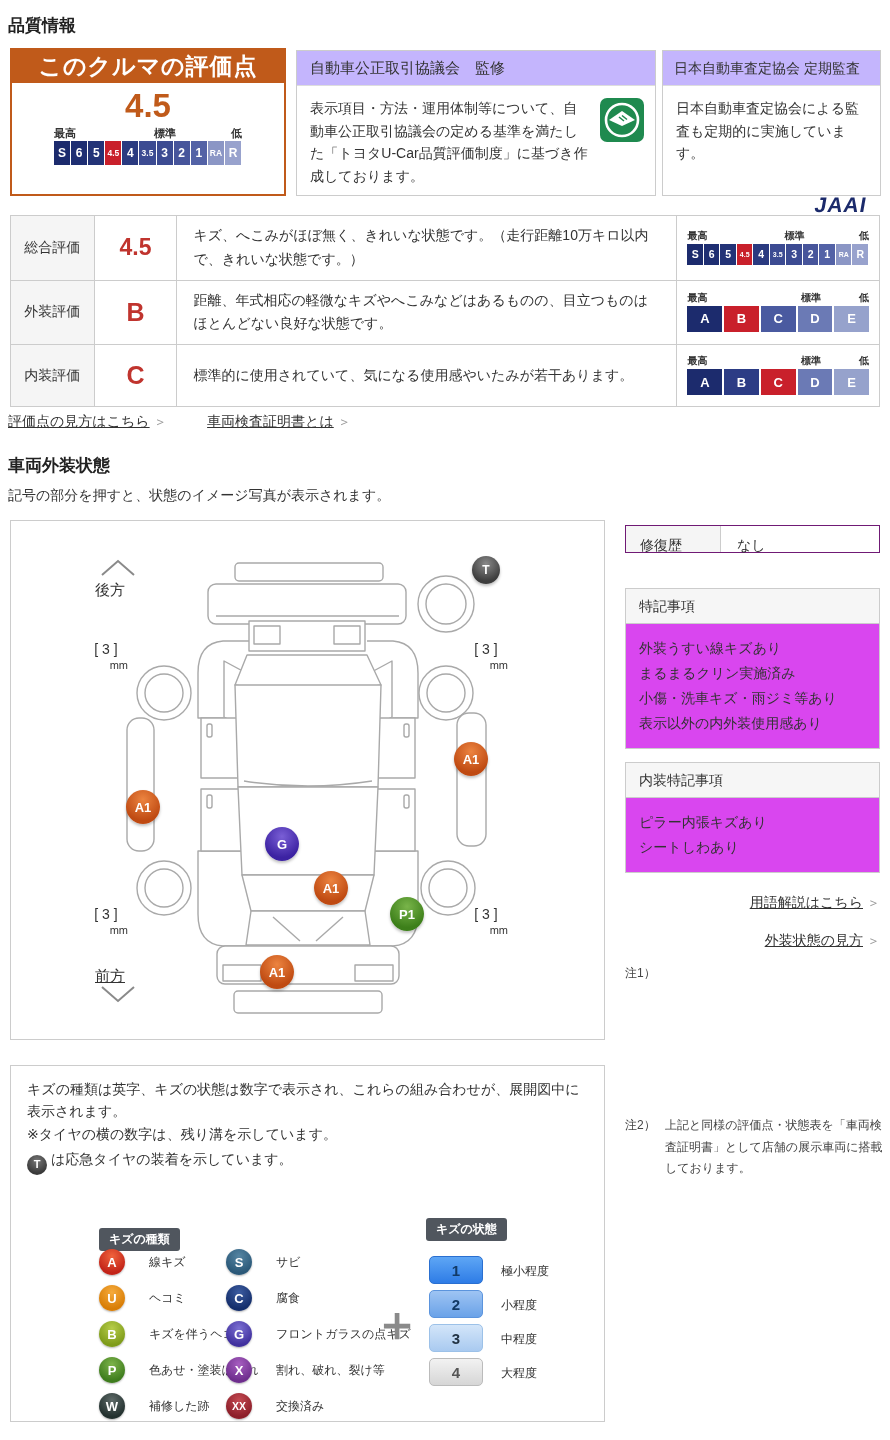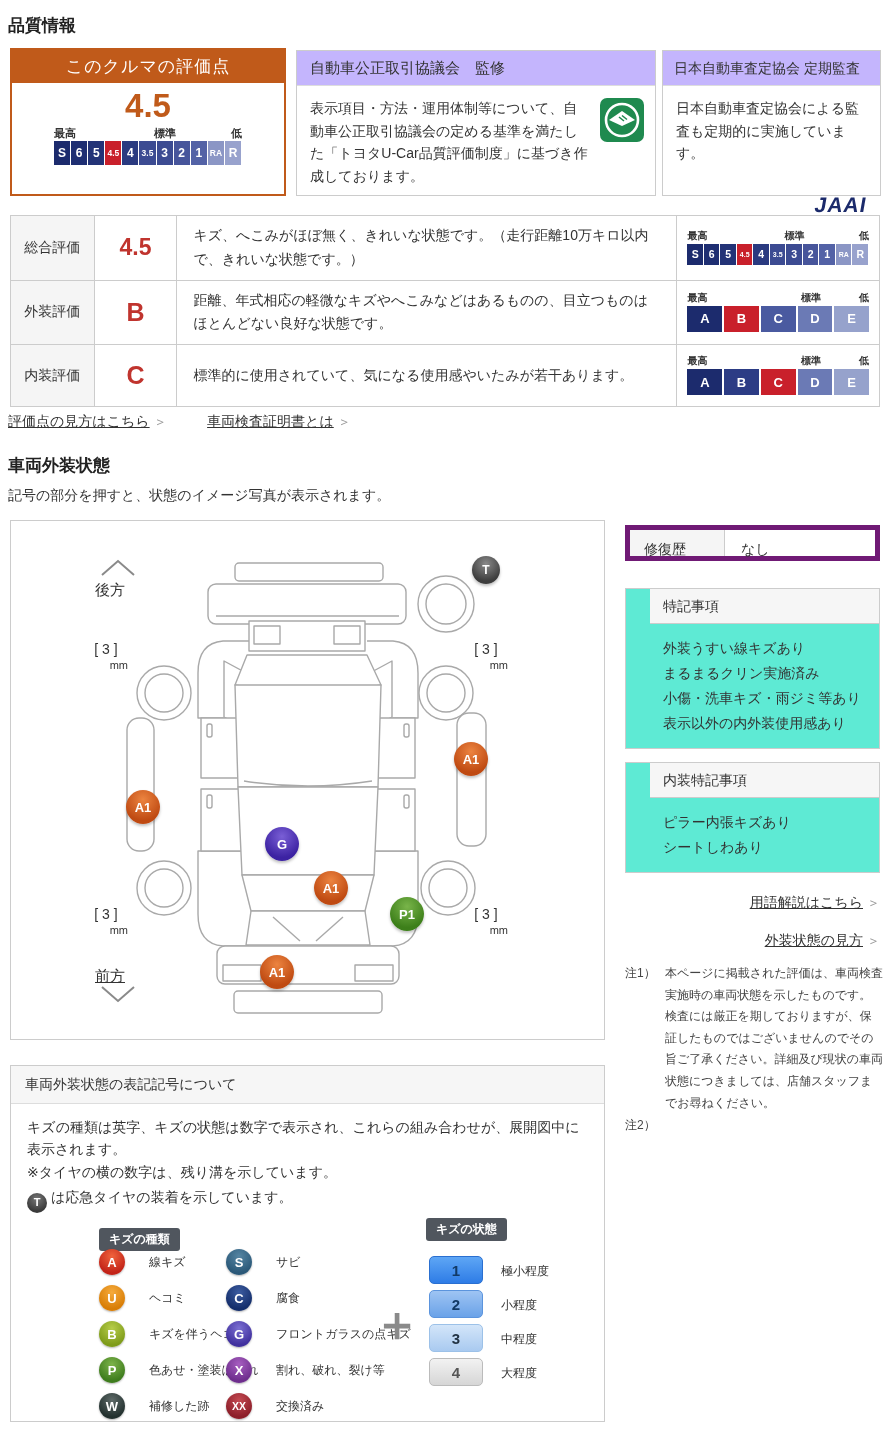--- a/index.html
+++ b/index.html
@@ -7,21 +7,21 @@
   body {
     width:890px; height:1440px; position:relative;
     font-family:"Liberation Sans","DejaVu Sans",sans-serif;
     color:#333; overflow:hidden;
   }
   .abs { position:absolute; }
   .h-sec { font-size:17px; font-weight:bold; color:#222; }
 
   
   .score-box { left:10px; top:48px; width:276px; height:148px; border:2px solid #c05a1a; background:#fff; }
-  .score-box .hd { height:33px; background:#c05a1a; color:#fff; font-size:17px; font-weight:normal; text-align:center; line-height:33px; letter-spacing:1px; }
+  .score-box .hd { height:33px; background:#c05a1a; color:#fff; font-size:23px; font-weight:bold; text-align:center; line-height:33px; letter-spacing:1px; }
   .score-box .score { text-align:center; font-size:33px; font-weight:bold; color:#c05a1a; margin-top:5px; line-height:36px; }
   .scale-wrap { width:188px; margin:2px auto 0; }
   .scale-lbls { position:relative; height:15px; font-size:11px; font-weight:bold; color:#333; }
   .scale-lbls .l-hi { position:absolute; left:0; }
   .scale-lbls .l-mid { position:absolute; left:59%; transform:translateX(-50%); }
   .scale-lbls .l-lo { position:absolute; right:0; }
   .num-scale { display:flex; }
   .num-scale .cell { width:17px; height:24px; margin-right:1px; color:#fff; font-size:12px; font-weight:bold; display:flex; align-items:center; justify-content:center; }
   .num-scale .cell.sm { font-size:8.5px; }
   .nc0{background:#1c2b6d}.nc1{background:#1e2e72}.nc2{background:#233377}
@@ -72,24 +72,24 @@
   .dir-label { position:absolute; font-size:15px; color:#333; }
   .tread { position:absolute; width:54px; text-align:center; font-size:14px; color:#333; line-height:16px; }
   .tread .mm { display:block; text-align:right; font-size:11px; padding-right:5px; }
   .marker { position:absolute; width:34px; height:34px; border-radius:50%; color:#fff; font-size:13px; font-weight:bold; display:flex; align-items:center; justify-content:center; cursor:pointer; box-shadow:0 2px 3px rgba(0,0,0,.25); }
   .m-orange { background:radial-gradient(circle at 50% 28%, #ec8440, #bf4a12 70%); }
   .m-purple { background:radial-gradient(circle at 50% 28%, #7a5fd6, #3c22a2 70%); }
   .m-green  { background:radial-gradient(circle at 50% 28%, #79b54a, #3d7f1a 70%); }
   .m-gray   { background:radial-gradient(circle at 50% 28%, #8a8a8a, #3d3d3d 70%); width:28px; height:28px; font-size:12px; }
 
   
-  .repair-table { left:625px; top:525px; width:255px; height:36px; border:5px solid #701a75; display:flex; font-size:14px; }
+  .repair-table { left:625px; top:525px; width:255px; height:28px; border:1px solid #701a75; display:flex; font-size:14px; }
   .repair-table .lab { width:95px; background:#f5f5f5; border-right:1px solid #ccc; line-height:38px; padding-left:14px; }
   .repair-table .val { line-height:38px; padding-left:16px; }
-  .side-box { width:255px; border:1px solid #ccc; background:#5eead4;padding-left:24px; }
+  .side-box { width:255px; border:1px solid #ccc; background:#d946ef; }
   .side-box .hd { height:35px; line-height:34px; background:#f6f6f6; border-bottom:1px solid #ccc; padding-left:13px; font-size:14px; }
   .side-box .bd { padding:12px 13px; font-size:14px; line-height:1.78; white-space:pre-line; }
   .sb-notes { left:625px; top:588px; }
   .sb-interior { left:625px; top:762px; }
   .side-link { width:255px; left:625px; text-align:right; }
   .footnote { left:625px; width:258px; font-size:12px; color:#444; line-height:1.8; display:flex; }
   .footnote .nlab { width:40px; flex:none; }
 
   
   .legend-box { left:10px; top:1065px; width:595px; height:357px; border:1px solid #ccc; background:#fff; }
@@ -348,28 +348,27 @@
 
 <div class="abs side-link" style="top:893px;">
   <span class="tlink"><span>用語解説はこちら</span><span class="chev">＞</span></span>
 </div>
 <div class="abs side-link" style="top:931px;">
   <span class="tlink"><span>外装状態の見方</span><span class="chev">＞</span></span>
 </div>
 
 <div class="abs footnote" style="top:963px;">
   <span class="nlab">注1）</span>
-  <span>本ページに掲載された評価は、車両検査実施時の車両状態を示したものです。検査には厳正を期しておりますが、保証したものではございませんのでその旨ご了承ください。詳細及び現状の車両状態につきましては、店舗スタッフまでお尋ねください。</span>
 </div>
 <div class="abs footnote" style="top:1115px;">
   <span class="nlab">注2）</span>
+  <span>上記と同様の評価点・状態表を「車両検査証明書」として店舗の展示車両に搭載しております。</span>
 </div>
 
 <div class="abs legend-box">
-  <div class="hd">車両外装状態の表記記号について</div>
   <div class="bd">
     <div>キズの種類は英字、キズの状態は数字で表示され、これらの組み合わせが、展開図中に表示されます。</div>
     <div>※タイヤの横の数字は、残り溝を示しています。</div>
     <div style="margin-top:3px;">
       <span class="t-inline">T</span><span>は応急タイヤの装着を示しています。</span>
     </div>
   </div>
 
   <span class="leg-tag" style="left:88px;top:162px;">キズの種類</span>
   <span class="leg-tag" style="left:415px;top:152px;">キズの状態</span>

